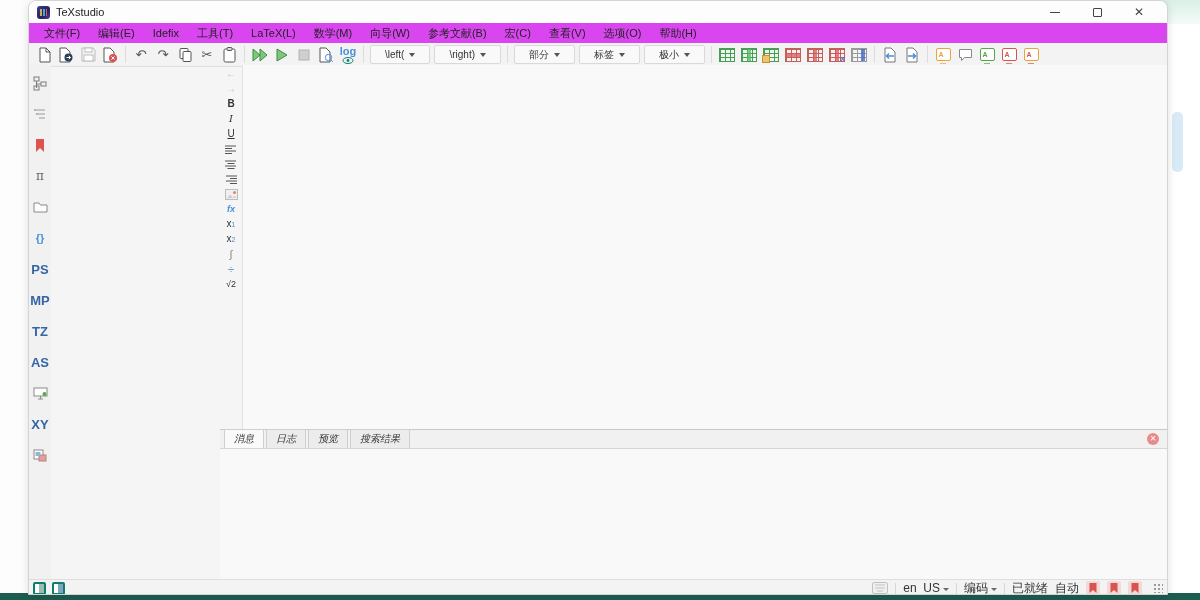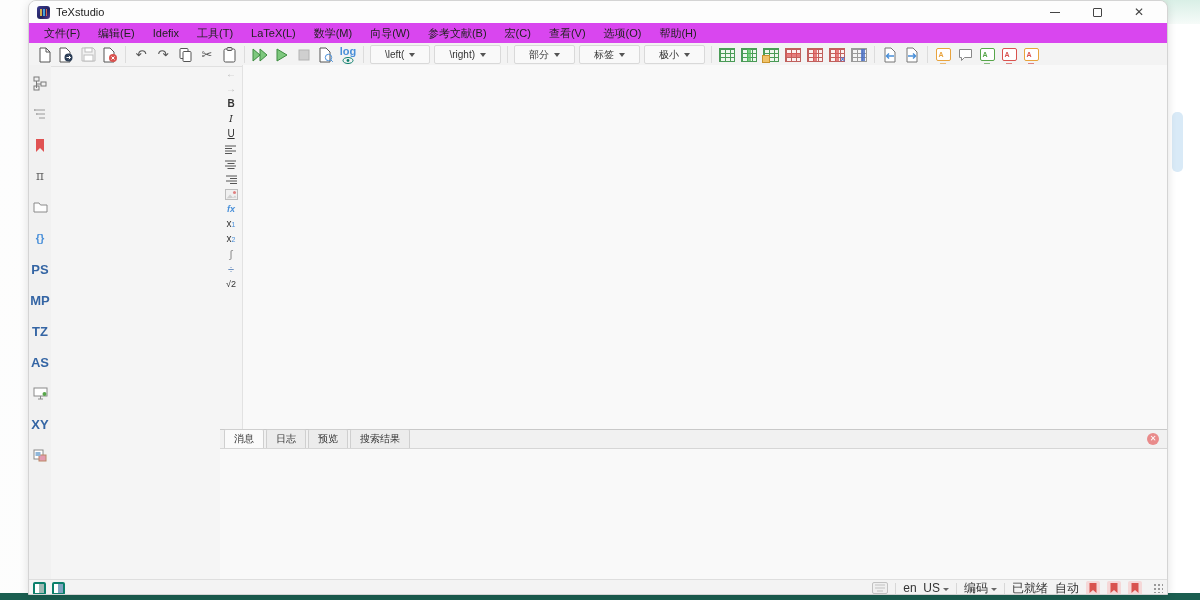--- a/index.html
+++ b/index.html
@@ -104,21 +104,21 @@
   .fmt-root { font-size:9px; }
 
   .editor { position:absolute; left:213px; top:0; width:925px; height:364px;
     background:#f9f9f9; border-left:1px solid #e2e2e2; }
 
   .bottom-panel { position:absolute; left:191px; top:364px; width:947px; height:150px;
     background:#f9f9f9; border-top:1px solid #c9c9c9; }
   .tabbar { height:19px; display:flex; align-items:flex-end; gap:2px; padding:2px 0 0 4px;
     background:#f1f1f1; border-bottom:1px solid #d6d6d6; position:relative; }
   .tab { padding:2px 9px; font-size:10px; color:#333; background:#ececec;
-    border:1px solid #cfcfcf; border-bottom:none; border-radius:2px 2px 0 0; }
+    border:1px solid #cfcfcf; border-bottom:none; border-radius:2px 2px 0 0;font-style:italic; }
   .tab.active { background:#fafafa; }
   .panel-close { position:absolute; right:8px; top:3px; width:12px; height:12px; border-radius:50%;
     background:#e98b8b; color:#fff; font-size:8px; font-weight:bold; display:flex;
     align-items:center; justify-content:center; line-height:1; }
 
   
   .statusbar { position:absolute; left:0; top:578px; width:1138px; height:17px;
     background:#f3f3f3; border-top:1px solid #dedede; display:flex; align-items:center;
     padding:0 4px; gap:6px; font-size:12px; }
   .sb-toggle { width:13px; height:13px; border:2px solid #0b7f6b; border-radius:2px;

